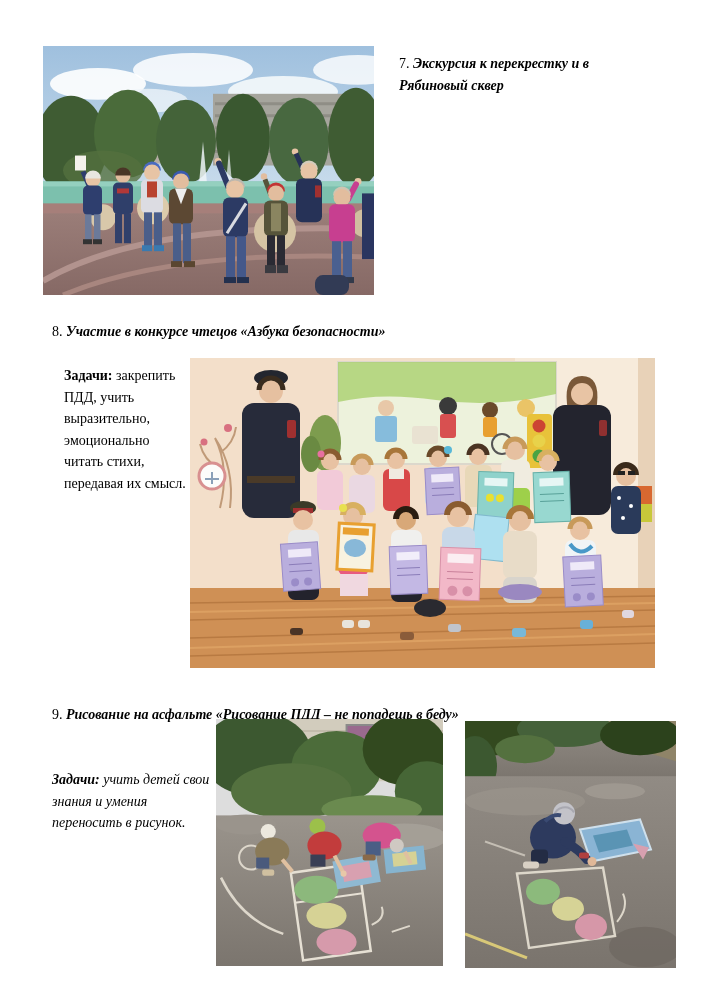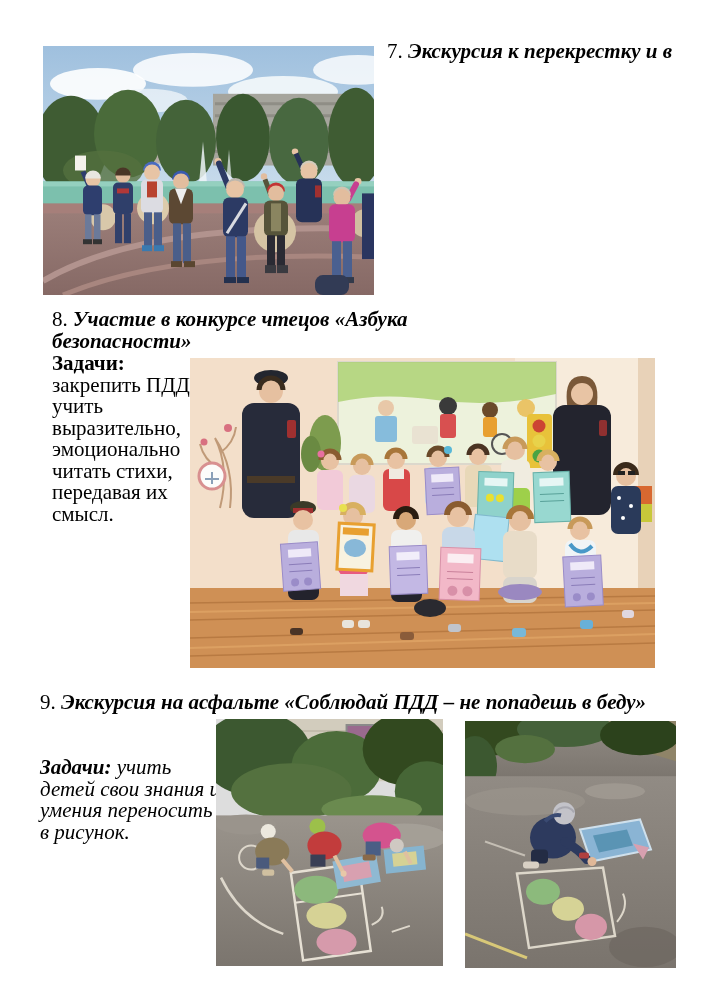--- a/index.html
+++ b/index.html
@@ -1,21 +1,21 @@
 <!DOCTYPE html>
 <html><head>
 <meta charset="utf-8">
 <style>
   html,body{margin:0;padding:0;background:#fff;}
   .page{
     position:relative;width:707px;height:1000px;background:#ffffff;
     font-family:"Liberation Serif",serif;color:#000;overflow:hidden;
   }
   .abs{position:absolute;}
-  .txt{font-size:21px;line-height:21.5px;margin:0;}
+  .txt{font-size:14px;line-height:21.5px;margin:12px;}
   .bi{font-weight:bold;font-style:italic;}
   .b{font-weight:bold;}
   .block{display:block;}
   .photo{position:absolute;overflow:hidden;background:#ddd;}
   .photo svg{display:block;width:100%;height:100%;}
 </style>
 </head>
 <body>
 
 <div class="page">
@@ -142,26 +142,26 @@
           <rect x="300" y="196" width="9" height="38" fill="#4a6090"></rect>
         <rect x="287" y="232" width="11" height="6" fill="#333a4a"></rect>
           <rect x="300" y="232" width="11" height="6" fill="#333a4a"></rect>
 
         <rect x="319" y="148" width="12" height="66" fill="#2a3560"></rect>
         <rect x="272" y="230" width="34" height="20" rx="8" fill="#323b55"></rect>
       </svg>
     </div>
 
     <div class="abs" style="left:387px;top:41px;width:316px;">
-      <p class="txt"><span>7. </span><span class="bi">Экскурсия к перекрестку и в</span></p>
+      <p class="txt"><span>7. </span><span class="bi">Экскурсия к перекрестку и в</span><span class="bi block">Рябиновый сквер</span></p>
     </div>
   </div>
 
   <div>
-    <div class="abs" style="left:52px;top:309px;width:470px;">
+    <div class="abs" style="left:40px;top:309px;width:470px;">
       <p class="txt"><span>8. </span><span class="bi">Участие в конкурсе чтецов «Азбука безопасности»</span></p>
     </div>
 
     <div class="abs" style="left:52px;top:353px;width:150px;">
       <p class="txt"><span class="b">Задачи:</span><span> закрепить ПДД, учить выразительно, эмоционально читать стихи, передавая их смысл.</span></p>
     </div>
 
     <div class="photo" style="left:190px;top:358px;width:465px;height:310px;" title="children-with-certificates-and-police-officers-photo">
       <svg viewBox="0 0 465 310" preserveAspectRatio="none">
         <rect width="465" height="235" fill="#f3dfca"></rect>
@@ -356,21 +356,21 @@
           <rect x="390" y="262" width="13" height="9" rx="3" fill="#68b0d8"></rect>
           <rect x="432" y="252" width="12" height="8" rx="3" fill="#e0d8e0"></rect>
           <ellipse cx="240" cy="250" rx="16" ry="9" fill="#2a2a30"></ellipse>
         </g>
       </svg>
     </div>
   </div>
 
   <div>
     <div class="abs" style="left:40px;top:692px;width:620px;">
-      <p class="txt"><span>9. </span><span class="bi">Экскурсия на асфальте  «Соблюдай ПДД – не попадешь в беду»</span></p>
+      <p class="txt"><span>9. </span><span class="bi">Рисование на асфальте  «Рисование ПДД – не попадешь в беду»</span></p>
     </div>
 
     <div class="abs" style="left:40px;top:757px;width:185px;font-style:italic;">
       <p class="txt"><span class="b">Задачи:</span><span> учить детей свои знания и умения переносить в рисунок.</span></p>
     </div>
 
     <div class="photo" style="left:216px;top:719px;width:227px;height:247px;" title="children-drawing-with-chalk-photo">
       <svg viewBox="0 0 226 246" preserveAspectRatio="none">
         <defs>
           <linearGradient id="asph3" x1="0" y1="0" x2="0" y2="1">

